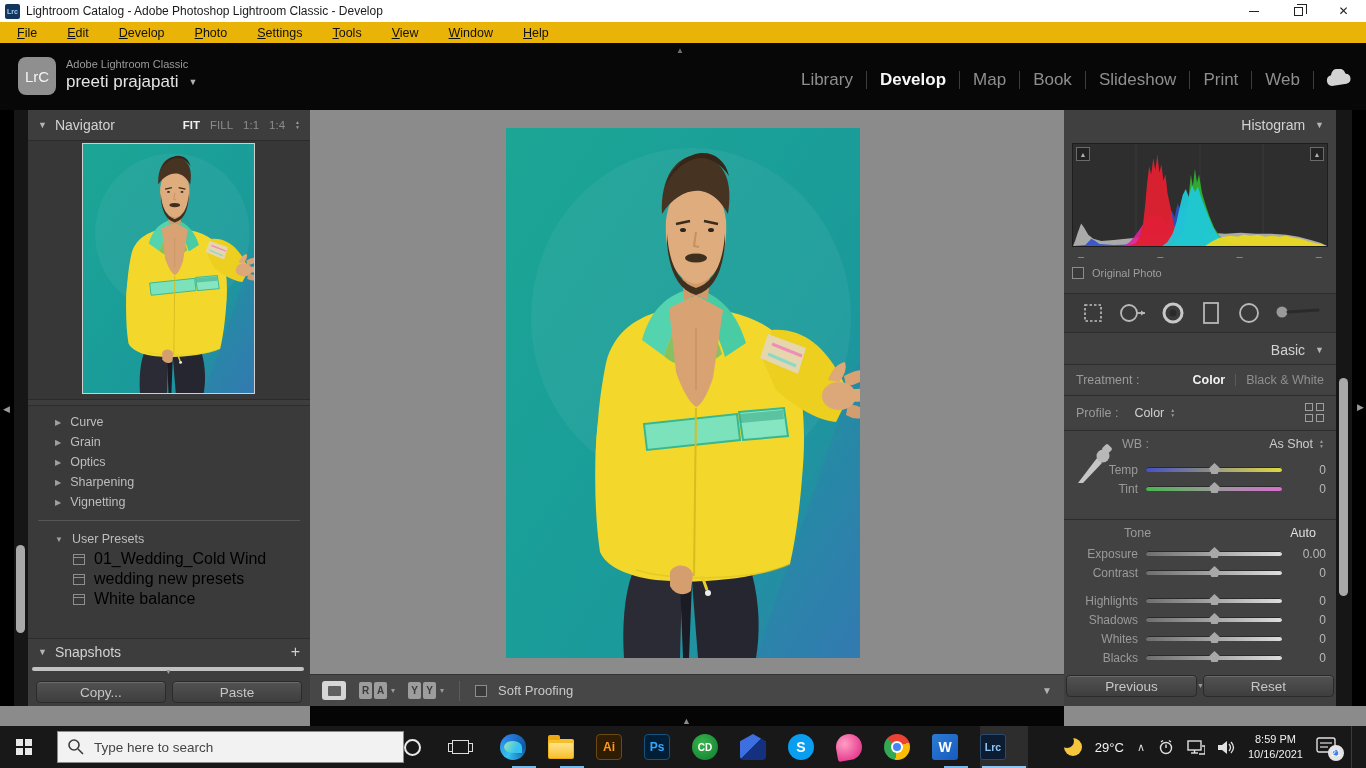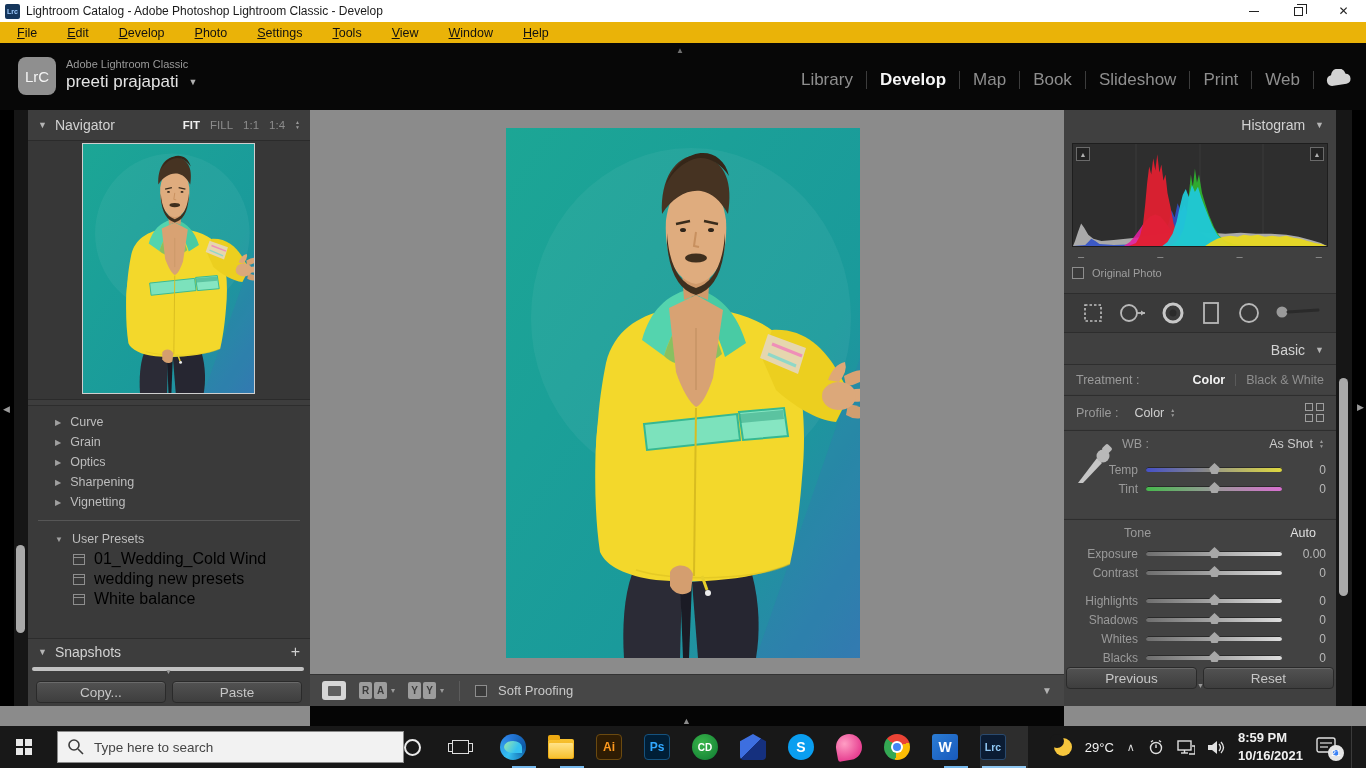--- a/index.html
+++ b/index.html
@@ -118,21 +118,21 @@
   .s-track { position:relative; flex:1; height:5px; border-radius:3px; background:linear-gradient(90deg,#6e6e6e,#dedede); box-shadow:0 1px 0 #2a2a2a inset; }
   .s-track.temp { background:linear-gradient(90deg,#4550c8,#8a8a86 46%,#a2a27e 54%,#ded83e); }
   .s-track.tint { background:linear-gradient(90deg,#46b84c,#9a9a9a 50%,#d86fd0); }
   .s-thumb { position:absolute; left:50%; top:-4px; width:11px; height:11px; margin-left:-5px; background:#a8a8a8; clip-path:polygon(50% 0,100% 48%,78% 100%,22% 100%,0 48%); }
   .s-val { width:44px; text-align:right; font-size:12px; color:#b8b8b8; }
   .tone-box { top:409px; height:160px; }
   .tone-head { display:flex; align-items:center; padding:5px 12px 3px 60px; }
   .auto-btn { margin-left:auto; font-size:12.5px; color:#e0e0e0; padding:1px 8px; border-radius:3px; }
   .tone-gap { height:9px; }
   .rp-caret { position:absolute; left:133px; top:572px; font-size:7px; color:#9a9a9a; }
-  .rp-btns { position:absolute; left:0; bottom:17px; width:272px; display:flex; gap:6px; padding:0 2px; }
+  .rp-btns { position:absolute; left:0; bottom:9px; width:272px; display:flex; gap:6px; padding:0 2px; }
 
   
   .taskbar { position:absolute; left:0; top:726px; width:1366px; height:42px; background:#181818; display:flex; align-items:center; }
   .start-btn { width:48px; height:42px; display:flex; align-items:center; justify-content:center; }
   .win-logo { display:grid; grid-template-columns:7px 7px; grid-template-rows:7px 7px; gap:1.5px; }
   .win-logo i { background:#e9e9e9; }
   .search-box { position:relative; width:347px; height:32px; margin-left:9px; }
   .search-box input { width:100%; height:100%; border:1px solid #8a8a8a; background:#f2f2f2; font-family:"Liberation Sans",sans-serif; font-size:13.5px; padding-left:36px; color:#333; }
   .search-box input::placeholder { color:#454545; opacity:1; }
   .search-glyph { position:absolute; left:10px; top:7px; }
@@ -161,21 +161,21 @@
   .chrome-ic::after { content:""; position:absolute; left:9px; top:9px; width:8px; height:8px; background:#4285f4; border-radius:50%; }
   .word-ic { background:linear-gradient(135deg,#2b7cd3,#185abd); color:#fff; font-size:14px; border-radius:3px; }
   .lrc-ic { background:#0b1c33; color:#8fc7f2; font-size:10.5px; border:1px solid #2a4a6e; border-radius:3px; }
   .tray { margin-left:auto; display:flex; align-items:center; gap:13px; padding-right:10px; height:100%; }
   .moon { position:relative; width:18px; height:18px; }
   .moon::before { content:""; position:absolute; inset:0; background:#f6c63d; border-radius:50%; }
   .moon::after { content:""; position:absolute; left:-4px; top:-4px; width:14px; height:14px; background:#181818; border-radius:50%; }
   .tray-temp { color:#f0f0f0; font-size:13px; }
   .tray-chev { color:#dadada; font-size:11px; }
   .tray-glyph { display:flex; align-items:center; }
-  .clock { color:#f0f0f0; font-size:13px; text-align:left; line-height:1.35;font-weight:bold; }
+  .clock { color:#f0f0f0; font-size:11px; text-align:center; line-height:1.35; }
   .notif { position:relative; width:22px; height:20px; }
   .notif-badge { position:absolute; right:-6px; bottom:-4px; width:16px; height:16px; border:5px solid #e5e5e5; border-radius:50%; background:#3b82f6; color:#fff; font-size:8.5px; display:flex; align-items:center; justify-content:center; }
   .show-desktop { width:5px; height:42px; border-left:1px solid #3a3a3a; }
 </style>
 </head>
 <body>
 
 <svg width="0" height="0" style="position:absolute">
   <defs>
     <linearGradient id="bgTeal" x1="0" y1="0" x2="1" y2="1">

